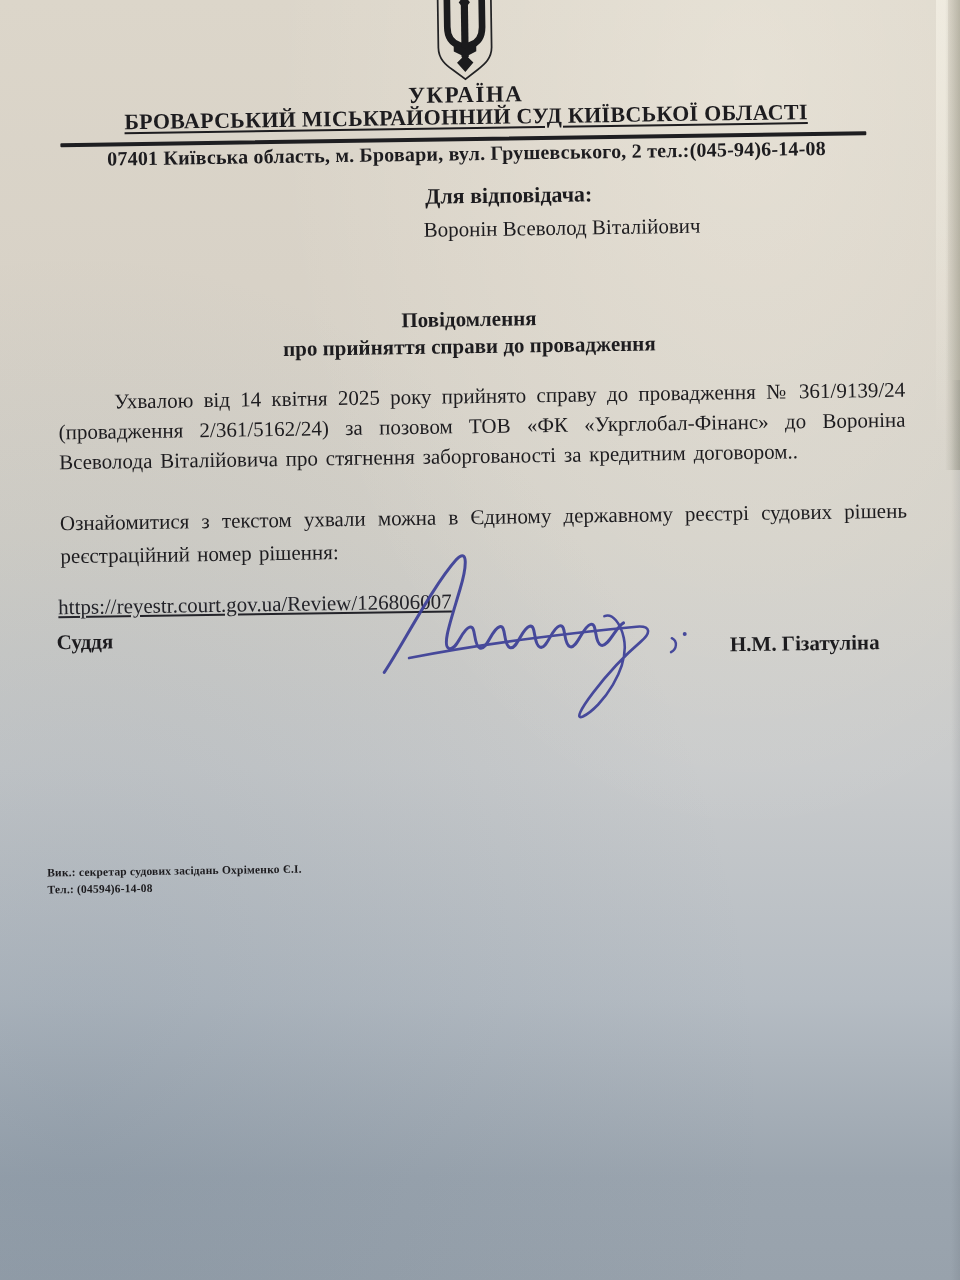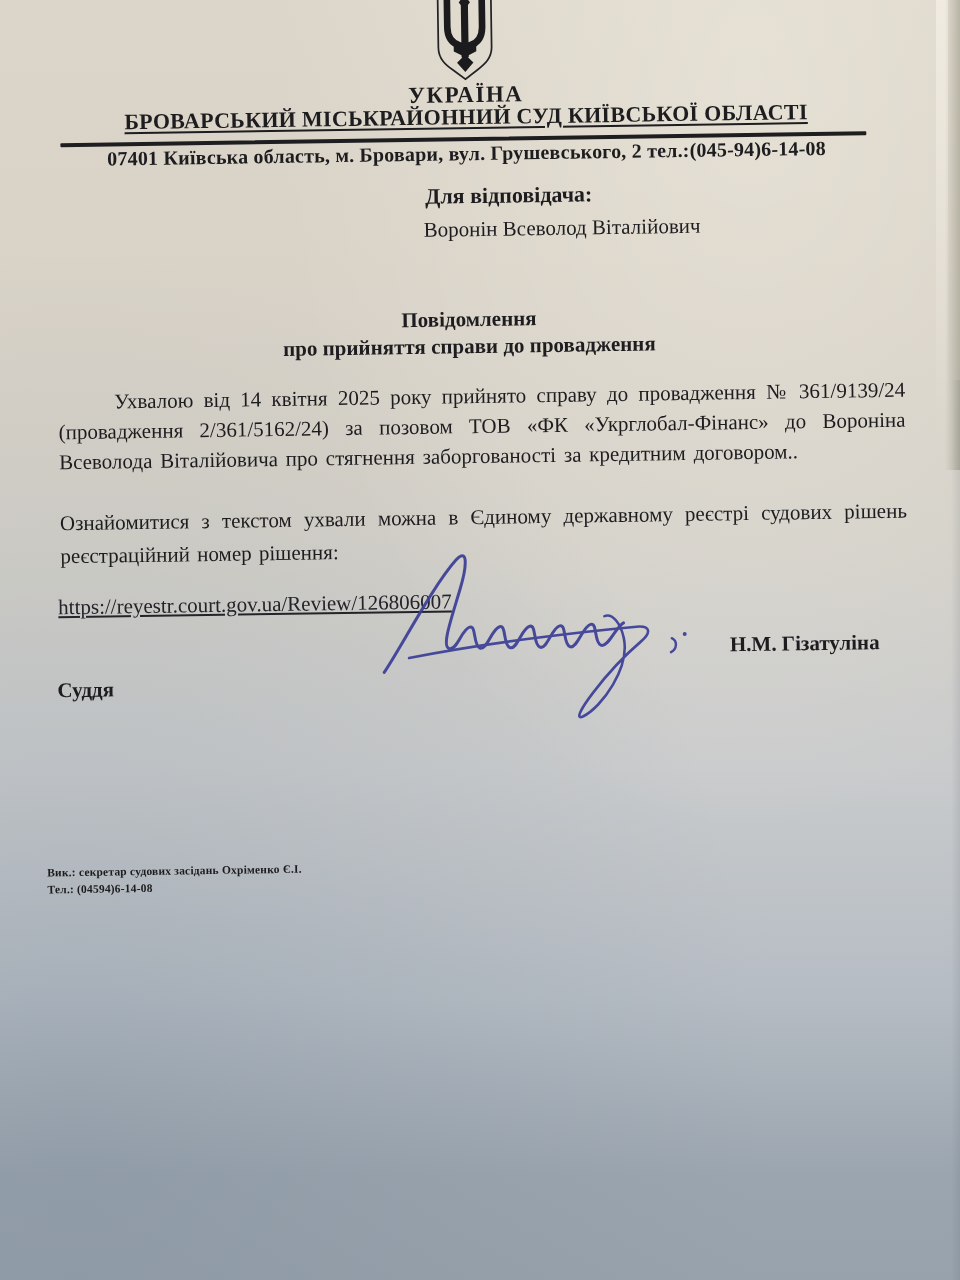--- a/index.html
+++ b/index.html
@@ -29,21 +29,21 @@
   .title1{top:307px;font-size:21px;font-weight:bold;}
   .title2{top:334px;font-size:21px;font-weight:bold;}
 
   .para1{left:60px;top:382px;width:847px;font-size:21px;line-height:1.42;
          text-align:justify;text-align-last:left;text-indent:56px;word-spacing:2.5px;}
   .para2{left:60px;top:501px;width:847px;font-size:21px;line-height:1.57;
          text-align:justify;text-align-last:left;word-spacing:2px;}
 
   .link{left:57px;top:589px;font-size:21px;text-decoration:underline;text-underline-offset:2px;color:#232329;}
 
-  .role{left:55px;top:672px;font-size:21px;font-weight:bold;}
+  .role{left:55px;top:624px;font-size:21px;font-weight:bold;}
   .judge-name{left:728px;top:636px;font-size:21px;font-weight:bold;}
   .signature{left:352px;top:545px;width:350px;height:185px;}
 
   .footer1{left:42px;top:860px;font-size:11.5px;font-weight:bold;letter-spacing:0.2px;}
   .footer2{left:42px;top:877px;font-size:11.5px;font-weight:bold;letter-spacing:0.2px;}
 
   .edge-highlight{right:12px;top:0;width:12px;height:440px;
     background:linear-gradient(to bottom, rgba(250,247,236,0.55), rgba(250,247,236,0));}
   .edge-dark{right:0;top:0;width:15px;height:470px;
     background:linear-gradient(to right, rgba(120,120,98,0), rgba(115,115,95,0.38));}

